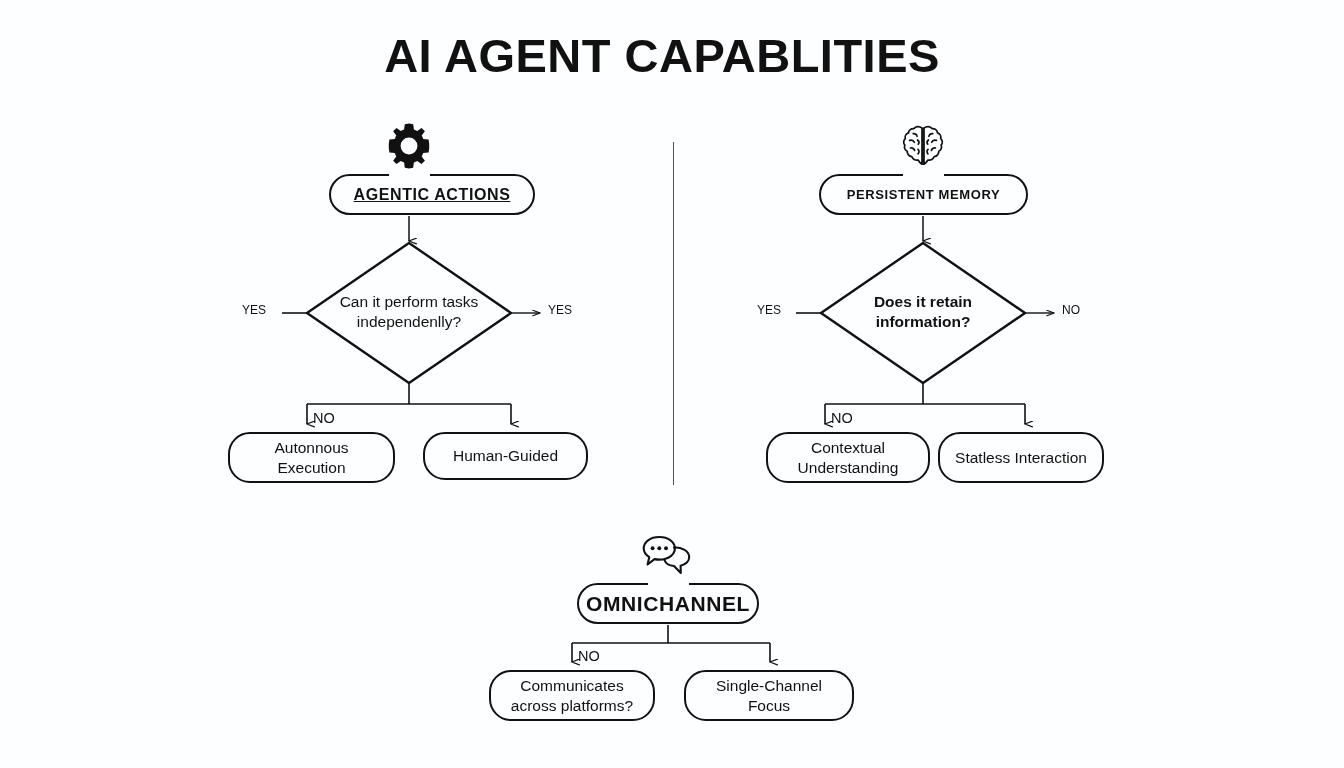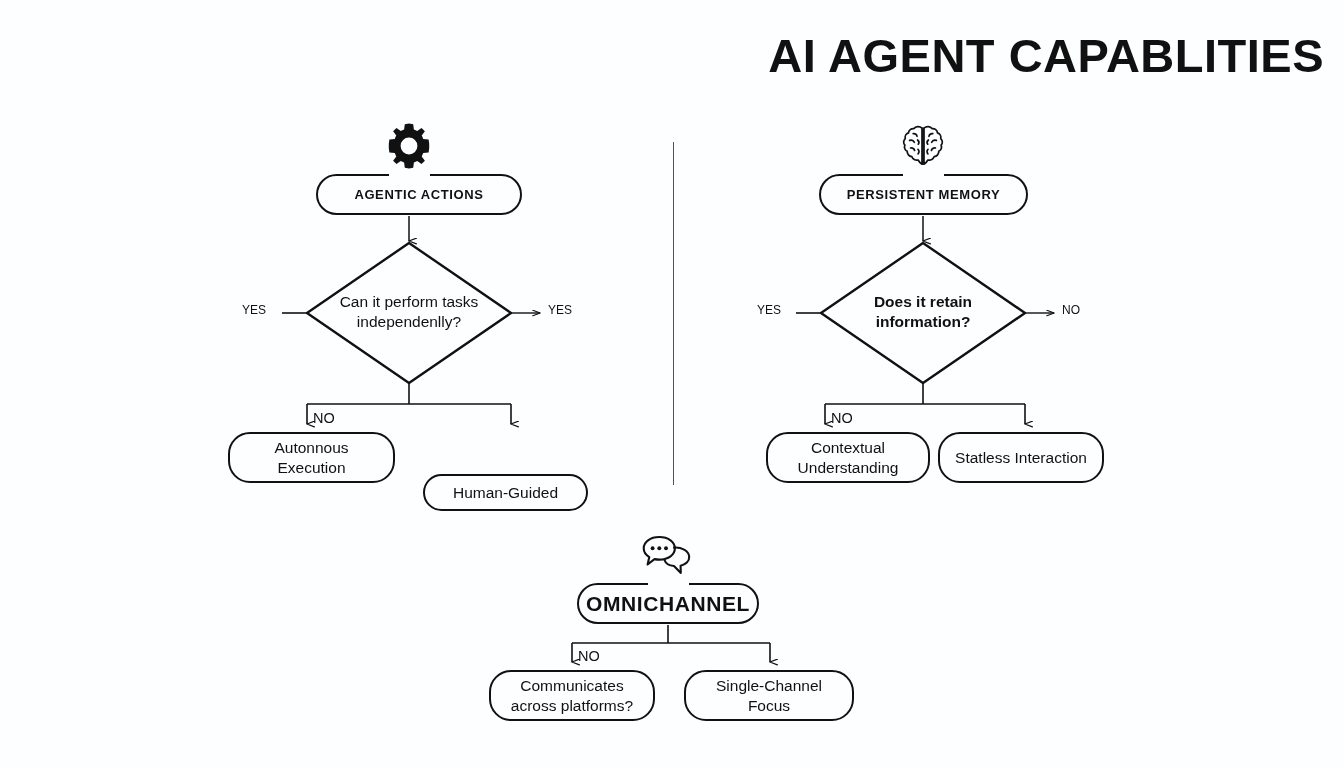--- a/index.html
+++ b/index.html
@@ -17,21 +17,21 @@
     font-family: "Liberation Sans", sans-serif;
     color: #111111;
   }
 
   
   .title {
     position: absolute;
     left: 0;
     top: 28px;
     width: 1324px;
-    text-align: right;
+    text-align: center;
     font-size: 47px;
     font-weight: 700;
     letter-spacing: 0.5px;
     color: #111111;
   }
 
   
   .divider {
     position: absolute;
     background: #4a5358;
@@ -162,36 +162,36 @@
       L35.5 4.9 L38.9 8.3 L35.7 12.6 C36.3 13.6 36.8 14.7 37.2 15.9 L42.6 16.6
       L43.2 20.8 L43.2 25.2 L42.6 29.4 L37.2 30.1 C36.8 31.3 36.3 32.4 35.7 33.4
       L38.9 37.7 L35.5 41.1 L31.2 37.9 C30.2 38.5 29.1 39.0 27.9 39.4 L27.2 44.8
       L23 45.4 L18.8 44.8 L18.1 39.4 C16.9 39.0 15.8 38.5 14.8 37.9 L10.5 41.1
       L7.1 37.7 L10.3 33.4 C9.7 32.4 9.2 31.3 8.8 30.1 L3.4 29.4 L2.8 25.2
       L2.8 20.8 L3.4 16.6 L8.8 15.9 C9.2 14.7 9.7 13.6 10.3 12.6 L7.1 8.3
       L10.5 4.9 L14.8 8.1 C15.8 7.5 16.9 7.0 18.1 6.6 L18.8 1.25 Z
       M23 14.6 A8.4 8.4 0 1 0 23 31.4 A8.4 8.4 0 1 0 23 14.6 Z"></path>
   </svg>
 
-  <div class="pill" style="left:316px; top:174px; width:206px; height:41px; font-size:13px;">
+  <div class="pill" style="left:329px; top:174px; width:206px; height:41px; font-size:16px;text-decoration:underline;">
     <span>AGENTIC ACTIONS</span>
   </div>
   <div class="pill-notch" style="left:389px; top:171px; width:41px; height:6px;"></div>
 
   <div class="diamond-label" style="left:309px; top:292px; width:200px;text-align:center;">Can it perform tasks
 independenlly?</div>
 
   <div class="edge-label" style="left:242px; top:303px;">YES</div>
   <div class="edge-label" style="left:548px; top:303px;">YES</div>
   <div class="edge-label small" style="left:313px; top:410px;">NO</div>
 
   <div class="obox" style="left:228px; top:432px; width:167px; height:51px;">
     <span>Autonnous Execution</span>
   </div>
-  <div class="obox" style="left:423px; top:432px; width:165px; height:37px;margin-top:42px;">
+  <div class="obox" style="left:423px; top:432px; width:165px; height:48px;">
     <span>Human-Guided</span>
   </div>
 
   <svg class="icon" style="left:899px; top:124px;" width="48" height="45" viewBox="0 0 48 45" xmlns="http://www.w3.org/2000/svg">
     <g fill="none" stroke="#111111" stroke-width="1.7" stroke-linecap="round" stroke-linejoin="round">
 
       <path d="M23 4.2 C20.4 1.8 16.6 2.3 15.0 4.6 C12.2 4.2 9.6 6.2 9.5 8.9
                C7.0 9.8 5.6 12.2 6.3 14.6 C4.3 16.3 4.1 19.3 5.9 21.2
                C4.8 23.5 5.9 26.3 8.2 27.3 C8.0 30.0 10.1 32.4 12.8 32.6
                C13.6 35.2 16.5 36.8 19.1 36.0 C20.2 38.0 21.6 39.3 23 40.2 Z"></path>

